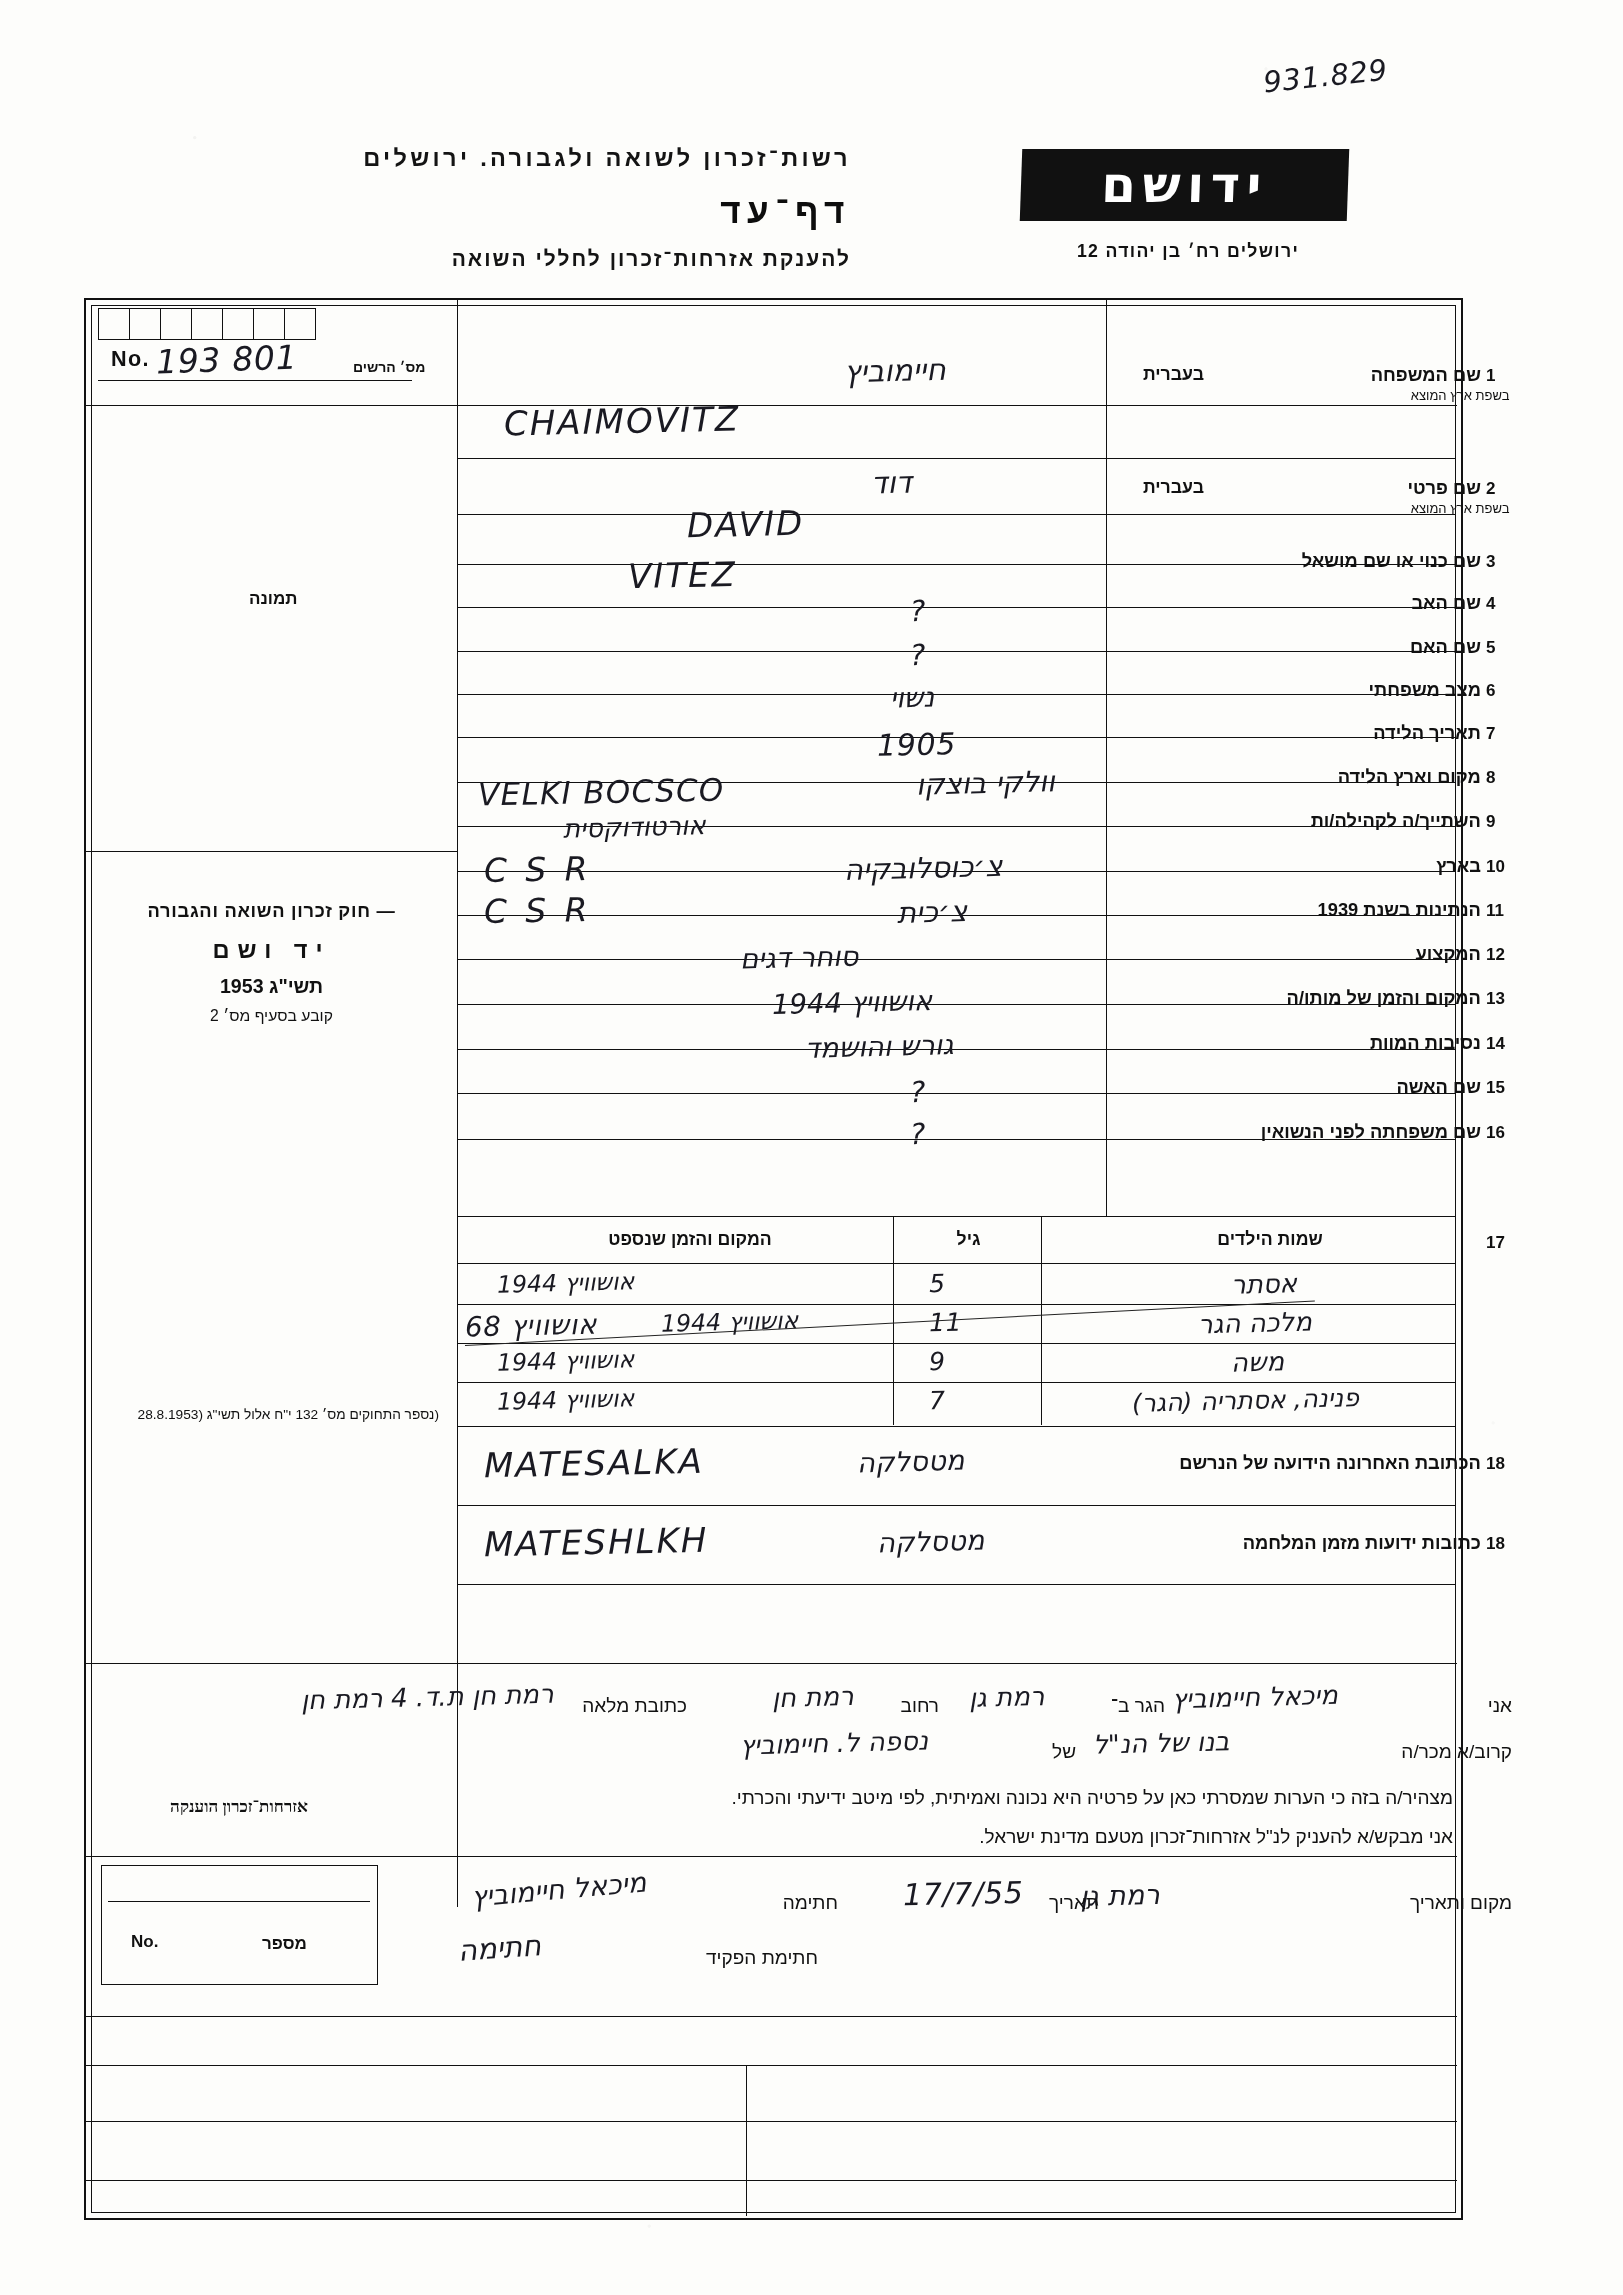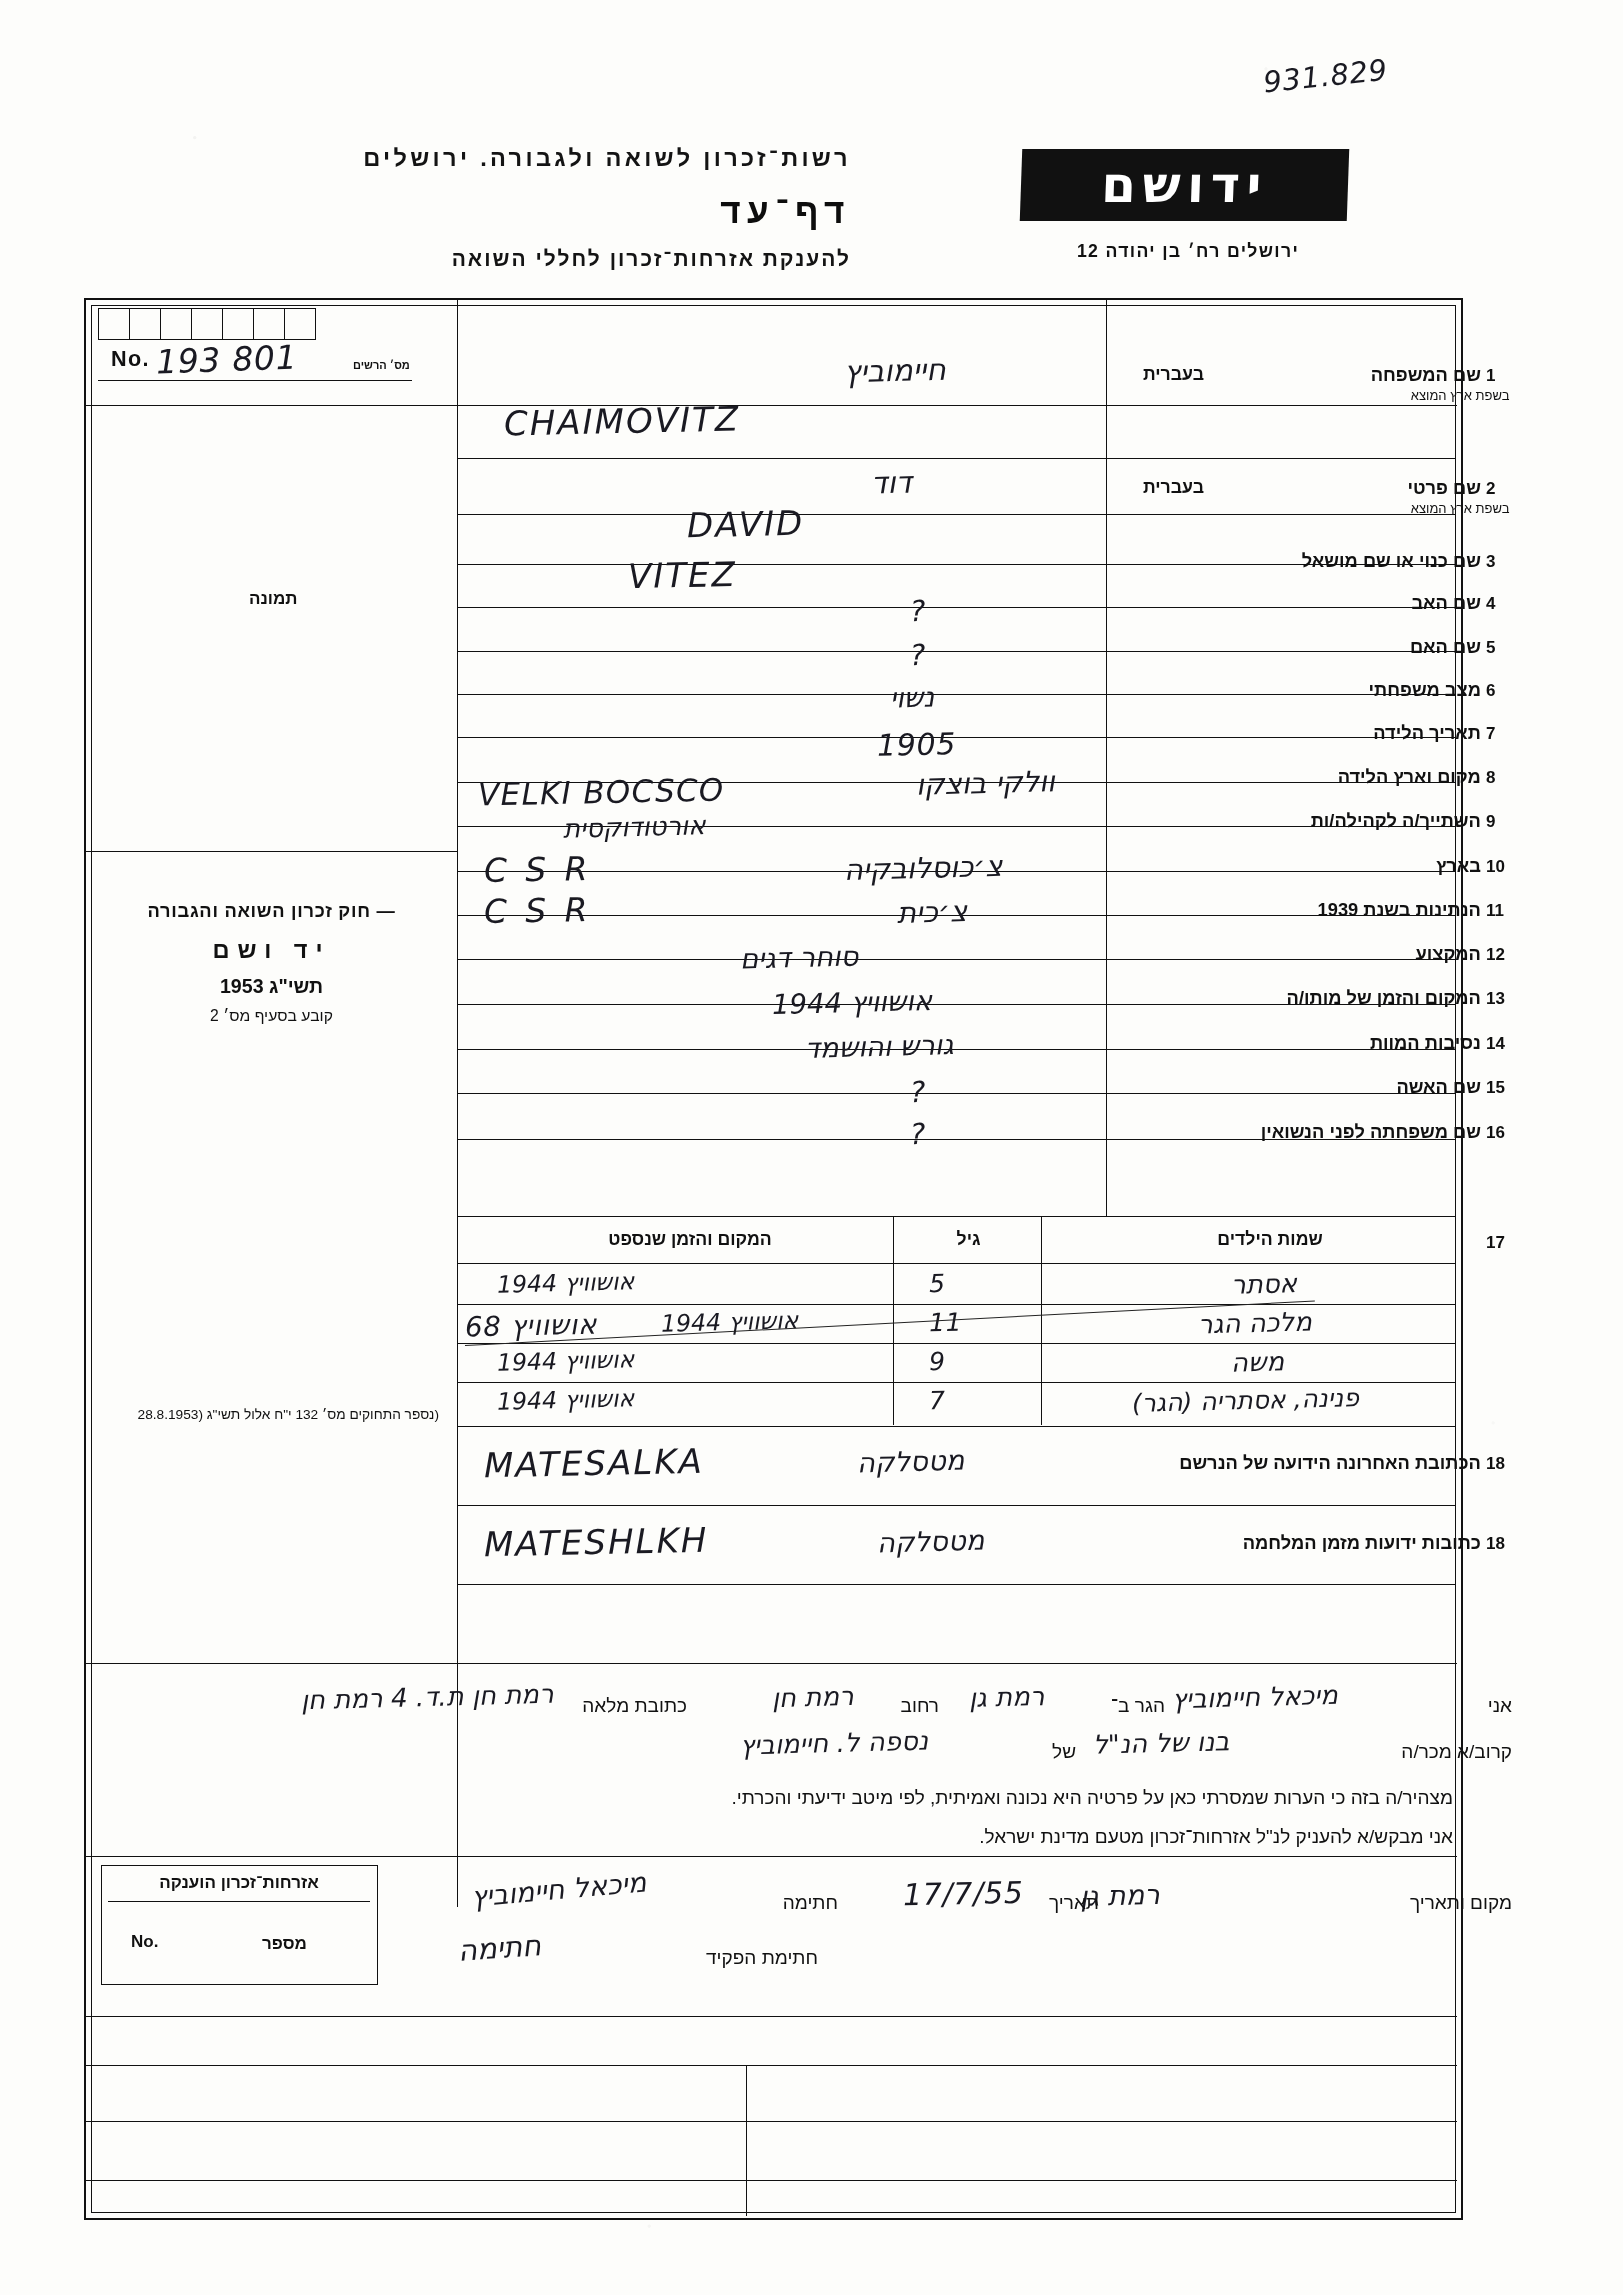--- a/index.html
+++ b/index.html
@@ -107,21 +107,21 @@
     position:absolute;left:98px;top:308px;
     display:flex;
   }
   .serialrow div{
     width:30px;height:30px;border:0.7px solid #111;border-right:none;
   }
   .serialrow div:last-child{border-right:0.7px solid #111;}
 
   .serial-label{
     position:absolute;top:359px;left:353px;
-    direction:rtl;font-size:11px;font-weight:bold;
+    direction:rtl;font-size:14px;font-weight:bold;
   }
   .serial-no{
     position:absolute;top:346px;left:111px;
     font-size:21.6px;font-weight:bold;letter-spacing:1.3px;
   }
   .serial-value{
     position:absolute;top:340px;left:156px;
     font-family:"DejaVu Sans",sans-serif;
     font-size:33px;font-style:italic;
     transform:rotate(-2deg);
@@ -190,22 +190,22 @@
   }
   
   .decl{
     position:absolute;direction:rtl;font-size:19px;white-space:nowrap;
   }
   .cert-box{
     position:absolute;left:101px;top:1865px;width:275px;height:118px;
     border:1.3px solid #111;
   }
   .cert-box-title{
-    position:absolute;top:1873px;left:108px;width:262px;
-    text-align:center;direction:rtl;font-size:17px;font-weight:bold;
+    position:absolute;top:1797px;left:108px;width:262px;
+    text-align:center;direction:rtl;font-size:17px;font-weight:bold;font-family:Liberation Serif, serif;
   }
   .cert-box-no{
     position:absolute;top:1934px;left:262px;direction:rtl;font-size:17px;font-weight:bold;
   }
   .cert-box-no-en{
     position:absolute;top:1932px;left:131px;font-size:17px;font-weight:bold;
   }
   .remarks{
     position:absolute;top:2036px;left:84px;width:1375px;
     text-align:center;direction:rtl;font-size:18.3px;font-weight:bold;letter-spacing:2px;

